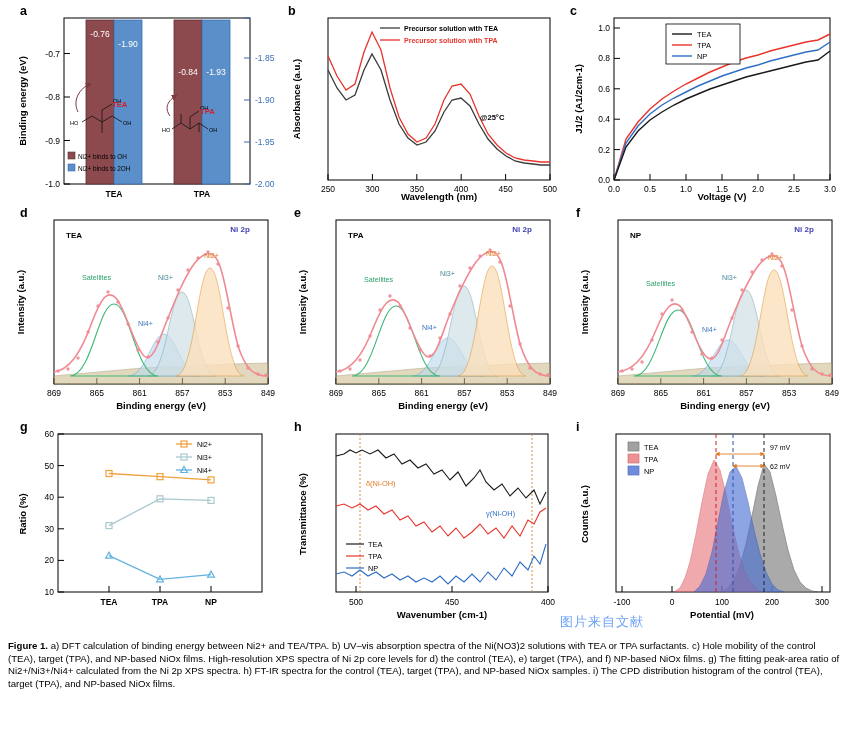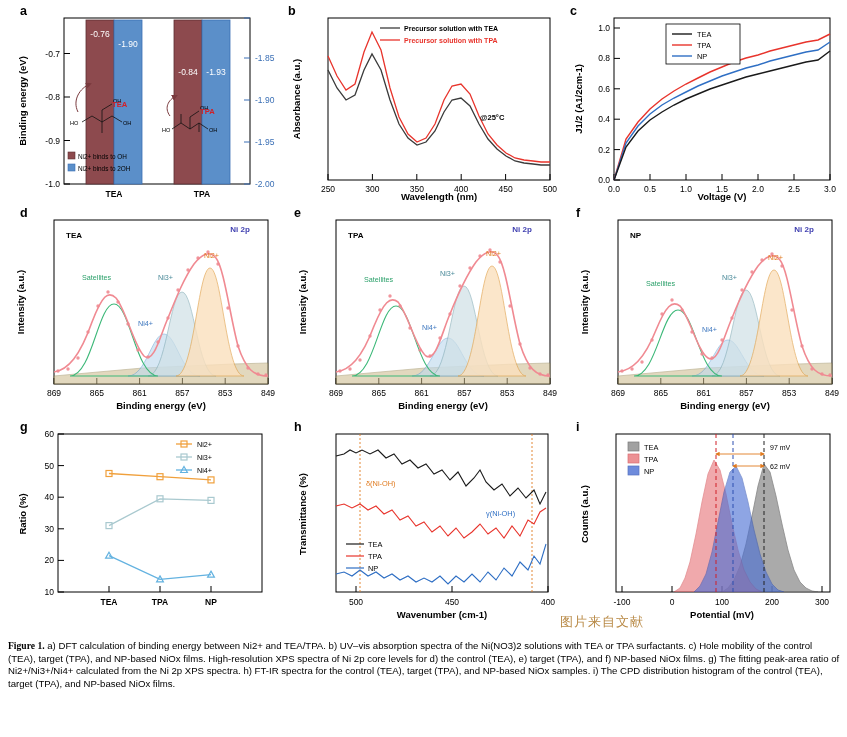--- a/index.html
+++ b/index.html
@@ -4,22 +4,22 @@
 <style>
   html,body{margin:0;padding:0;background:#fff;}
   body{width:847px;height:737px;font-family:"Liberation Sans",sans-serif;color:#000;position:relative;overflow:hidden;}
   .fig{position:absolute;left:0;top:0;width:847px;height:737px;}
   .panel{position:absolute;}
   .plabel{position:absolute;font-weight:bold;font-size:12.5px;}
   .axtitle{font-size:9.5px;}
   .tick{font-size:8.5px;}
   svg{display:block;overflow:visible;}
   .caption{position:absolute;left:8px;top:640px;width:832px;font-size:9.6px;line-height:1.32;}
-  .caption b{font-weight:bold;font-family:Liberation Serif, serif;}
-  .wm{position:absolute;left:560px;top:613px;font-size:13px;color:#a16207;opacity:.75;letter-spacing:1px;}
+  .caption b{font-weight:bold;}
+  .wm{position:absolute;left:560px;top:613px;font-size:13px;color:#3b82f6;opacity:.75;letter-spacing:1px;}
 </style>
 </head>
 <body>
 
 <div class="fig">
 
 <div class="panel" style="left:8px;top:4px;width:272px;height:196px;">
   <div class="plabel" style="left:12px;top:0px;">a</div>
   <svg width="272" height="196" viewBox="0 0 272 196">
 

